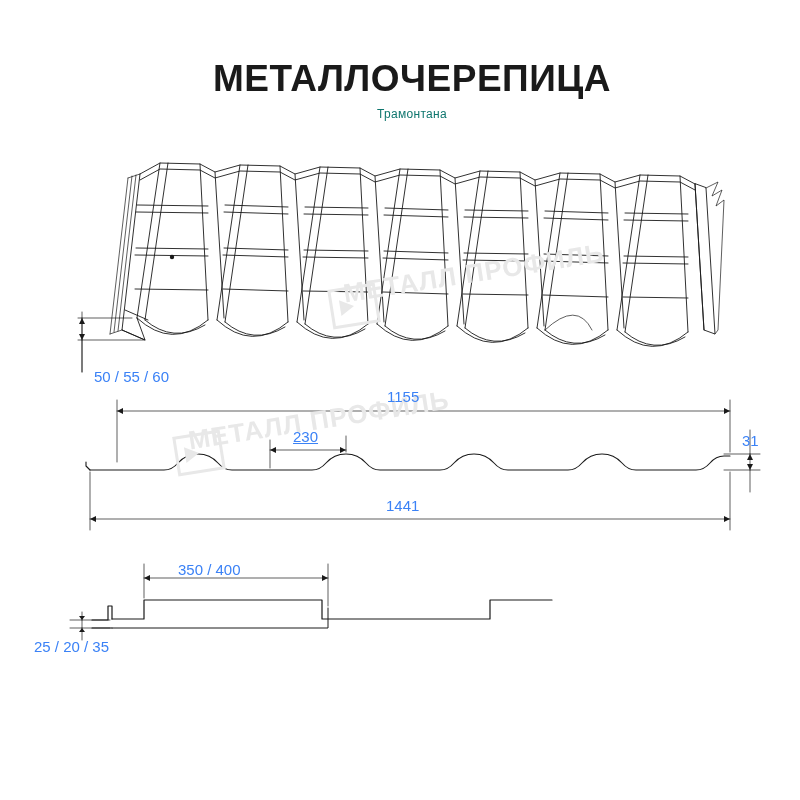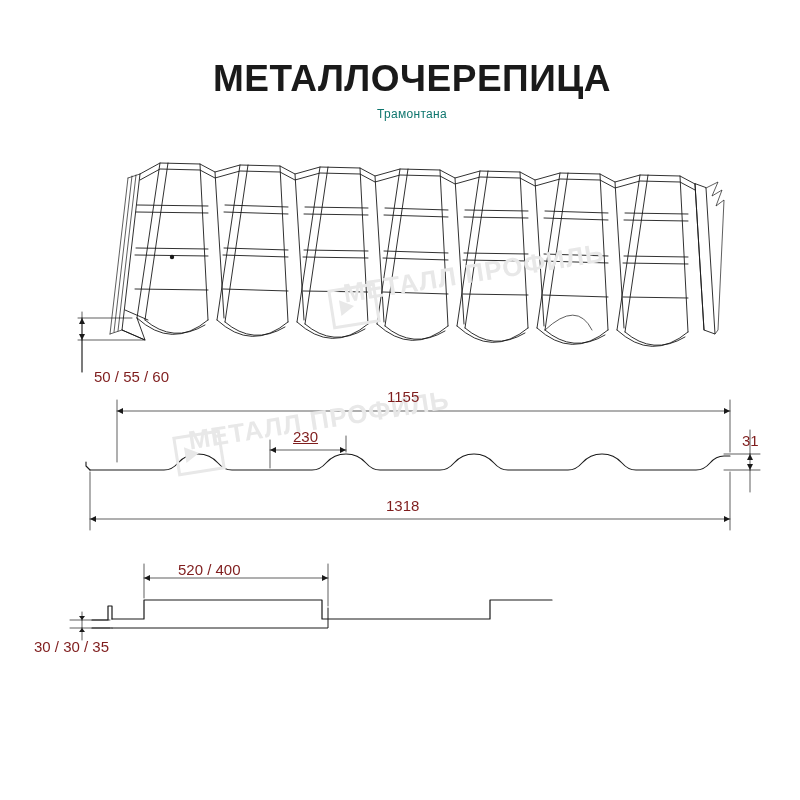--- a/index.html
+++ b/index.html
@@ -46,21 +46,21 @@
   svg.drawing {
     position: absolute;
     left: 0;
     top: 0;
     width: 800px;
     height: 800px;
   }
   .dim-label {
     position: absolute;
     font-size: 15px;
-    color: #7f1d1d;
+    color: #3b82f6;
     white-space: nowrap;
   }
   .wm {
     position: absolute;
     font-size: 26px;
     font-weight: bold;
     color: #e8e8e8;
     letter-spacing: 1px;
     white-space: nowrap;
     user-select: none;
@@ -272,17 +272,17 @@
 
   <div class="wm-mark wm-m1"></div>
   <div class="wm wm-1">МЕТАЛЛ ПРОФИЛЬ</div>
   <div class="wm-mark wm-m2"></div>
   <div class="wm wm-2">МЕТАЛЛ ПРОФИЛЬ</div>
 
   <div class="dim-label" style="left:82px; top:368px;">50 / 55 / 60</div>
   <div class="dim-label" style="left:375px; top:388px;">1155</div>
   <div class="dim-label" style="left:281px; top:428px;text-decoration:underline;">230</div>
   <div class="dim-label" style="left:730px; top:432px;">31</div>
-  <div class="dim-label" style="left:374px; top:497px;">1318</div>
-  <div class="dim-label" style="left:166px; top:561px;">520 / 400</div>
-  <div class="dim-label" style="left:22px; top:638px;">30 / 30 / 35</div>
+  <div class="dim-label" style="left:374px; top:497px;">1441</div>
+  <div class="dim-label" style="left:166px; top:561px;">350 / 400</div>
+  <div class="dim-label" style="left:22px; top:638px;">25 / 20 / 35</div>
 
 </div>
 
 </body></html>

